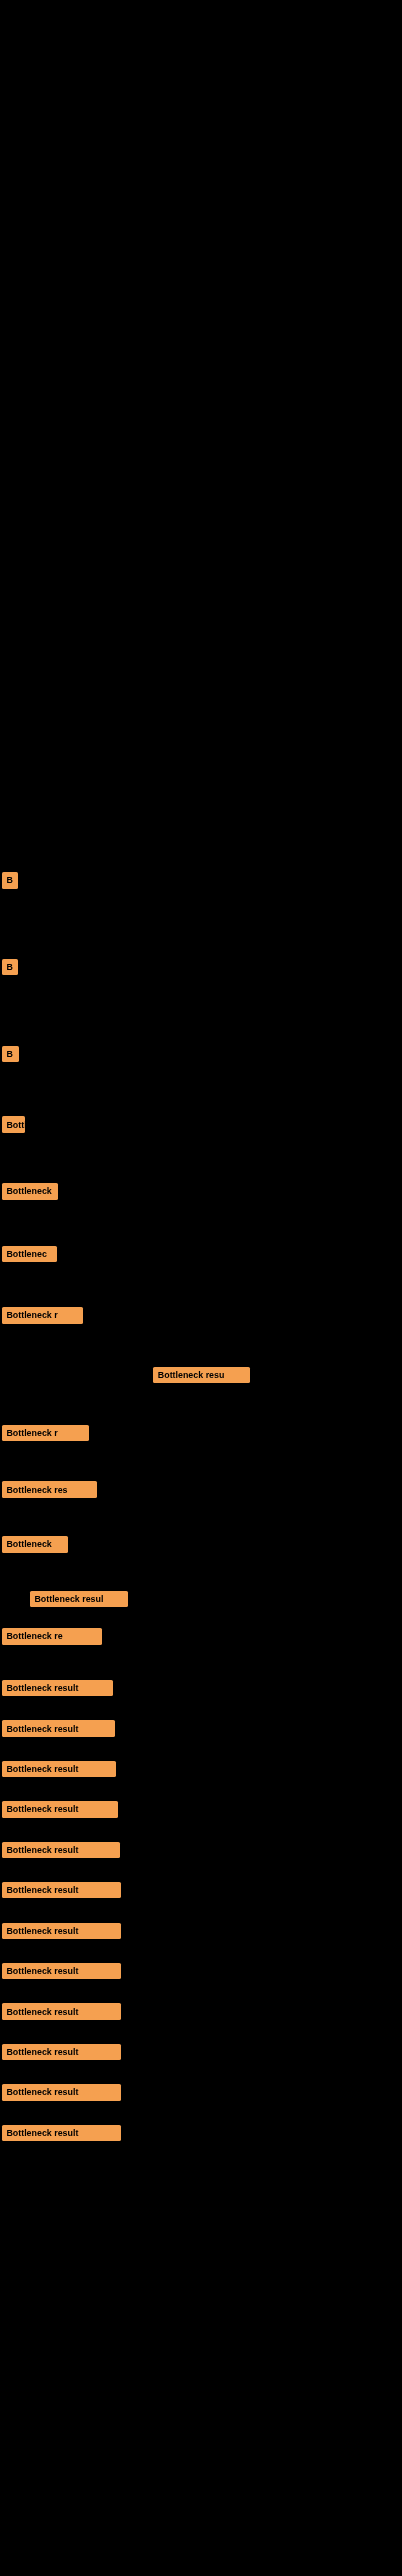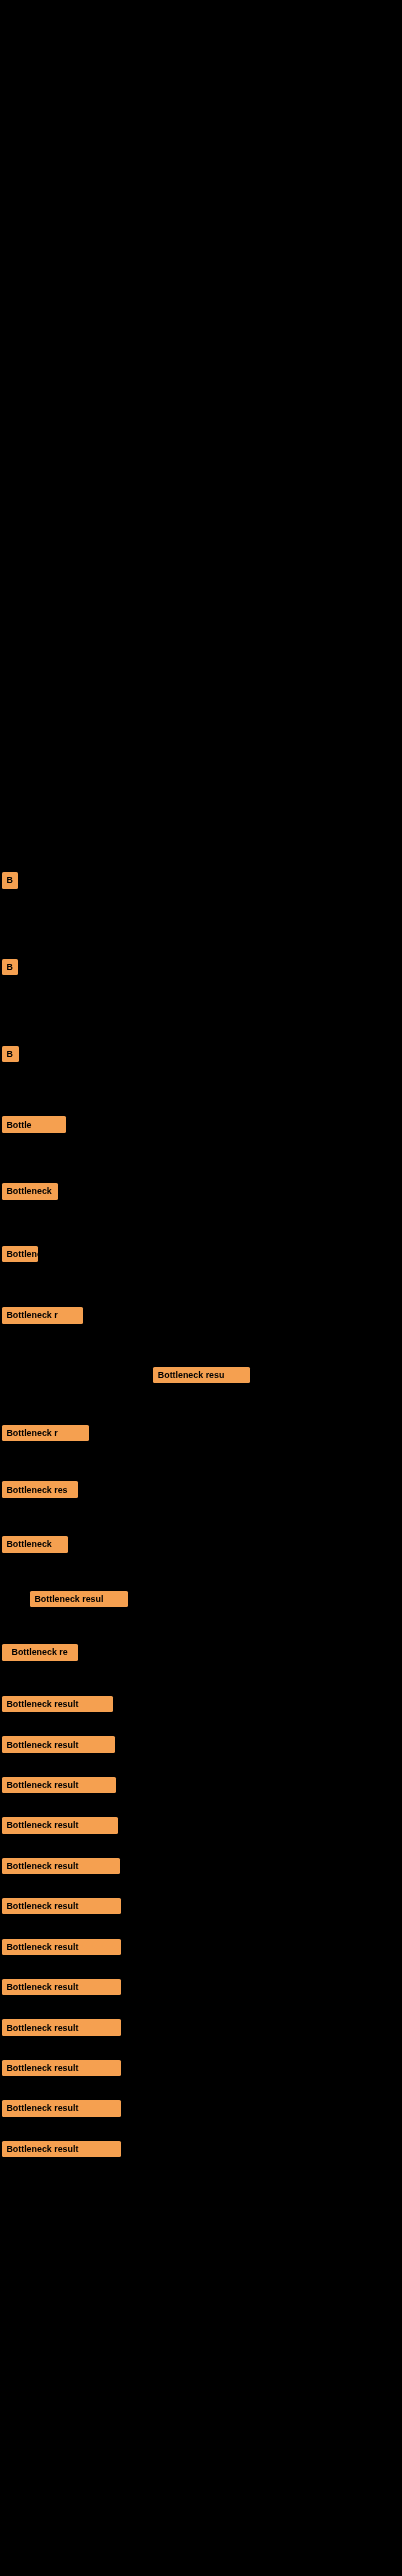--- a/index.html
+++ b/index.html
@@ -41,30 +41,30 @@
       white-space: nowrap;
       min-width: 16px;
     }
     .results-container {
       padding: 0 1.6px;
     }
     
     .badge-w1  { width: 14.5px; }
     .badge-w2  { width: 16px; }
     .badge-w3  { width: 17.7px; }
-    .badge-w4  { width: 64px; }
+    .badge-w4  { width: 23px; }
     .badge-w5  { width: 56px; }
-    .badge-w6  { width: 36px; }
+    .badge-w6  { width: 55px; }
     .badge-w7  { width: 81px; }
     .badge-w8  { width: 97px; }
     .badge-w9  { width: 87px; }
-    .badge-w10 { width: 76px; }
+    .badge-w10 { width: 95px; }
     .badge-w11 { width: 66px; }
     .badge-w12 { width: 98px; }
-    .badge-w13 { width: 76px; text-align: center; }
+    .badge-w13 { width: 100px; }
     .badge-w14 { width: 111px; }
     .badge-w15 { width: 113px; }
     .badge-w16 { width: 114px; }
     .badge-w17 { width: 116px; }
     .badge-w18 { width: 118px; }
     .badge-w19 { width: 119px; }
   </style>
 </head>
 <body>
 
@@ -133,21 +133,21 @@
     </div>
 
     <div class="black-section" style="height: 16px;"></div>
 
     <div class="result-item" style="margin-bottom: 16px;">
       <div class="result-badge badge-w11">Bottleneck</div>
     </div>
 
     <div class="black-section" style="height: 16px;"></div>
 
-    <div class="result-item" style="margin-bottom: 16px; padding-left: 28px;">
+    <div class="result-item" style=" padding-left: 28px;">
       <div class="result-badge badge-w12">Bottleneck resul</div>
     </div>
 
     <div class="black-section" style="height: 14.5px;"></div>
 
     <div class="result-item" style="margin-bottom: 16px;">
       <div class="result-badge badge-w13">Bottleneck re</div>
     </div>
 
     <div class="black-section" style="height: 13px;"></div>

